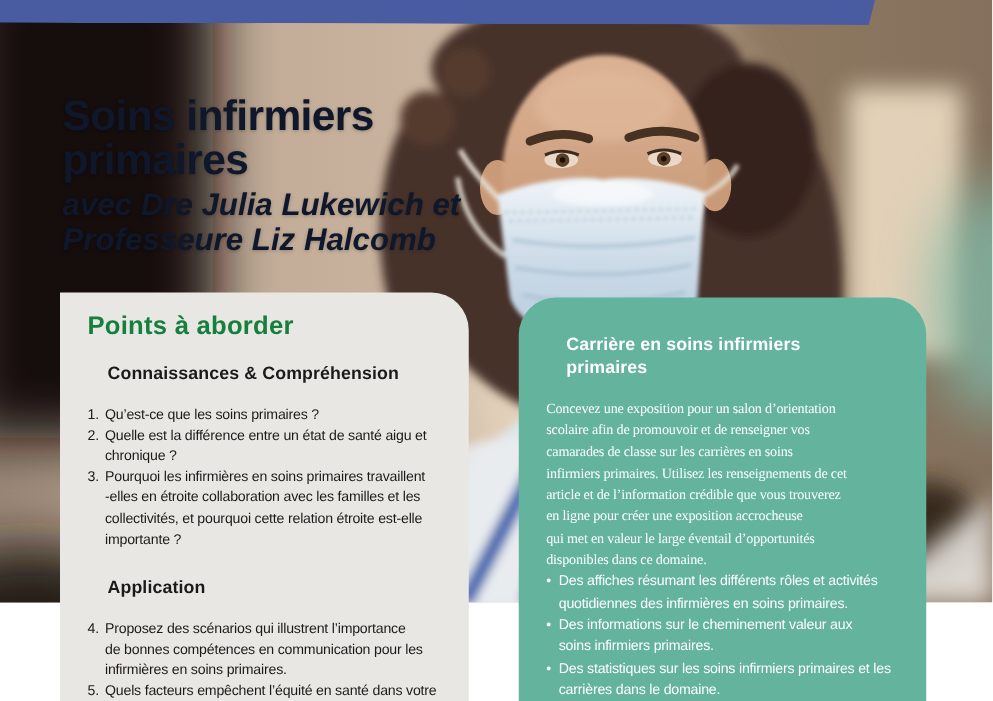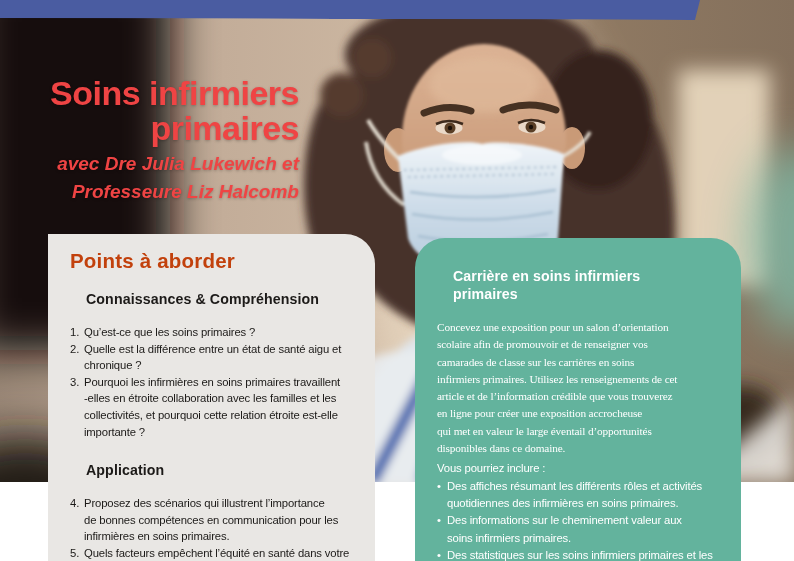--- a/index.html
+++ b/index.html
@@ -9,41 +9,41 @@
   }
   
   .photo-wrap{position:absolute;left:0;top:0;width:794px;height:482px;}
   
   .topbar{
     position:absolute;left:0;top:0;width:700px;height:20px;background:#4a5ca1;
     clip-path:polygon(0 0,100% 0,calc(100% - 5px) 100%,0 100%);
     transform:rotate(0.15deg);transform-origin:700px 0;
   }
   
-  .hero{position:absolute;left:50px;top:76px;color:#ef4444;text-align:right;}
+  .hero{position:absolute;left:50px;top:76px;color:#0f172a;}
   .hero-title{
     margin:0;font-size:34px;line-height:35px;font-weight:bold;letter-spacing:-0.5px;
     white-space:pre-line;text-shadow:0 1px 3px rgba(0,0,0,0.25);
   }
   .hero-subtitle{
-    margin:4px 0 0 0;font-size:19px;line-height:28px;font-style:italic;font-weight:600;
+    margin:4px 0 0 0;font-size:25px;line-height:28px;font-style:italic;font-weight:600;
     white-space:pre-line;text-shadow:0 1px 3px rgba(0,0,0,0.25);
   }
   
   .card{position:absolute;top:234px;height:400px;box-sizing:border-box;}
   .points-card{
     left:48px;width:327px;background:#e9e7e4;border-radius:0 30px 0 0;
     padding:14px 12px 0 22px;color:#1c1a18;
   }
   .activity-card{
     left:415px;top:238px;width:326px;background:#63b39d;border-radius:30px 30px 0 0;
     padding:13px 18px 0 22px;color:#ffffff;
   }
   .card h2{margin:0;font-size:20.5px;line-height:26px;font-weight:bold;letter-spacing:0.2px;}
-  .points-card h2{color:#c2410c;margin-bottom:16px;}
+  .points-card h2{color:#15803d;margin-bottom:16px;}
   .activity-card h2{color:#ffffff;margin-bottom:11px;}
   .sec-heading{margin:16px;font-size:14.2px;line-height:18px;font-weight:bold;letter-spacing:0.1px;}
   .sec-heading.second{margin-top:21px;}
   .body-sm{font-size:11.3px;letter-spacing:-0.15px;}
   .points-card .body-sm{line-height:16.6px;}
   .activity-card .body-sm{line-height:17.3px;}
   .ml{white-space:pre-line;}
   ol.qlist{list-style:none;margin:0;padding:0;}
   ol.qlist li{display:flex;margin:0;}
   .li-num{flex:0 0 14px;}
@@ -218,21 +218,20 @@
   <div class="card activity-card">
     <h3 class="sec-heading">Carrière en soins infirmiers primaires</h3>
     <p class="act-body body-sm ml">Concevez une exposition pour un salon d’orientation
 scolaire afin de promouvoir et de renseigner vos
 camarades de classe sur les carrières en soins
 infirmiers primaires. Utilisez les renseignements de cet
 article et de l’information crédible que vous trouverez
 en ligne pour créer une exposition accrocheuse
 qui met en valeur le large éventail d’opportunités
 disponibles dans ce domaine.</p>
-    <p class="include-label body-sm">Vous pourriez inclure :</p>
     <ul class="blist body-sm">
       <li>
         <span class="b-marker">•</span>
         <span class="b-text ml">Des affiches résumant les différents rôles et activités
 quotidiennes des infirmières en soins primaires.</span>
       </li>
       <li>
         <span class="b-marker">•</span>
         <span class="b-text ml">Des informations sur le cheminement valeur aux
 soins infirmiers primaires.</span>

